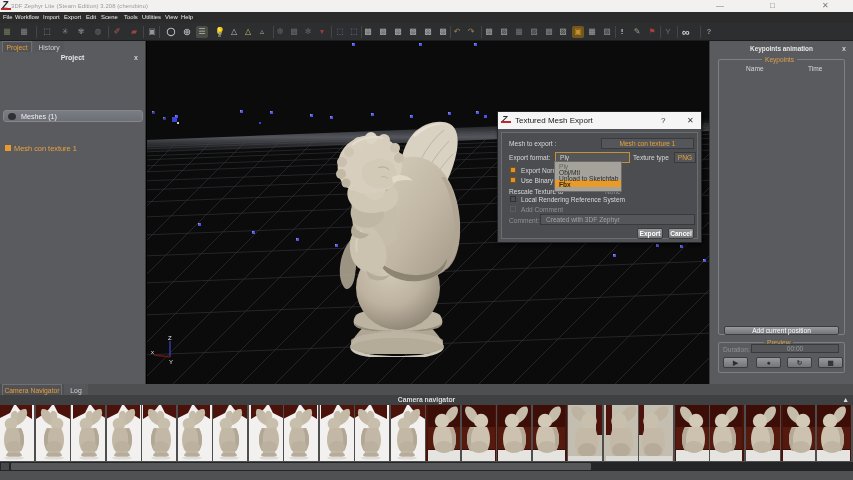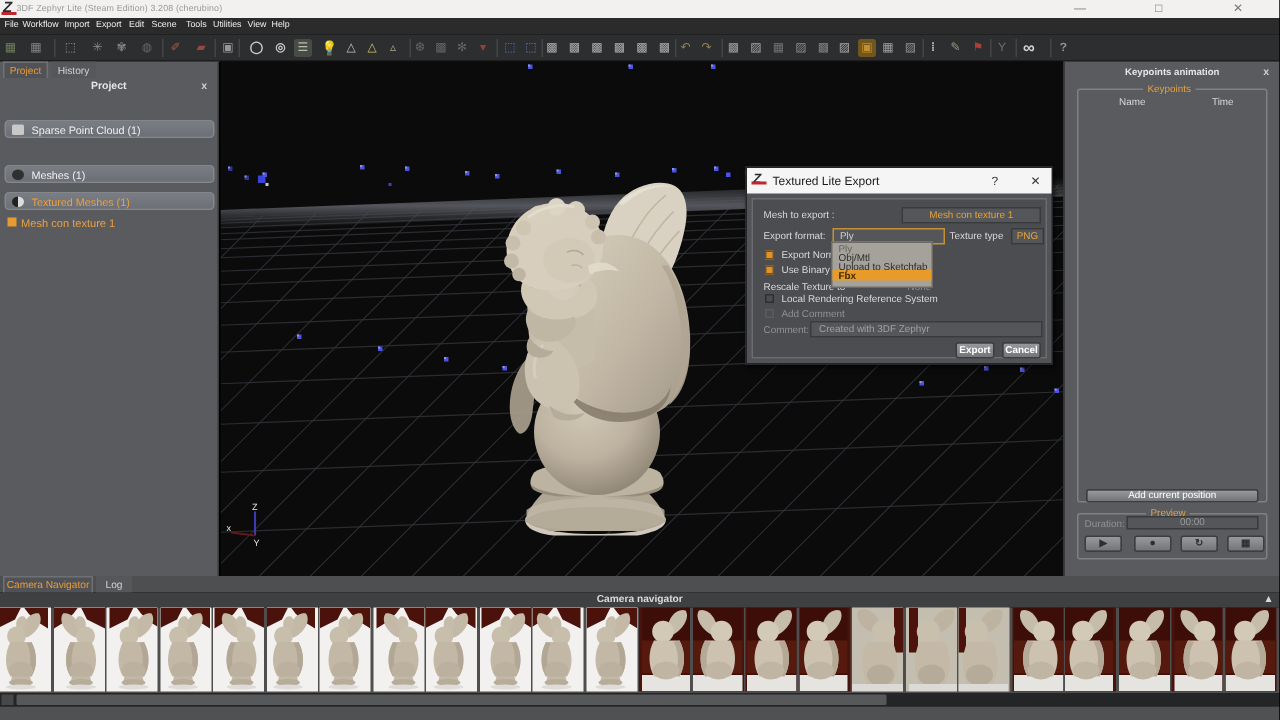--- a/index.html
+++ b/index.html
@@ -139,23 +139,21 @@
       <span class="sep" style="left:660px"></span>
       <span class="sep" style="left:677px"></span>
       <span class="sep" style="left:700px"></span>
     </div>
 
 <div id="leftpanel" class="abs">
   <div class="tab on" style="left:2px;width:30px">Project</div>
   <div class="tab" style="left:34px;width:30px">History</div>
   <div class="dockhead" style="top:13px">Project</div>
   <div class="dockx" style="top:13px">x</div>
-  <div class="pbtn" style="top:39px"><span class="bicon" style="background:#c8c8c8;border-radius:1px"></span>Sparse Point Cloud (1)</div>
   <div class="pbtn" style="top:69px"><span class="bicon" style="background:#2e3032;border-radius:50%"></span>Meshes (1)</div>
-  <div class="pbtn" style="top:87px;color:#eda13e"><span class="bicon" style="background:linear-gradient(90deg,#222 50%,#ddd 50%);border-radius:50%"></span>Textured Meshes (1)</div>
   <div style="position:absolute;left:5px;top:104px;width:6px;height:6px;background:#e8992f"></div>
   <div style="position:absolute;left:14px;top:103px;color:#eda13e;font-size:7.4px">Mesh con texture 1</div>
 </div>
 
 <div id="viewport" class="abs">
 <svg width="562" height="343" viewBox="0 0 562 343">
 <defs>
   <radialGradient id="sph" cx="40%" cy="30%" r="75%">
     <stop offset="0%" stop-color="#d3c9b7"></stop>
             <stop offset="55%" stop-color="#bdb2a0"></stop>
@@ -534,21 +532,21 @@
 
 <div id="hscroll" class="abs">
       <div class="larrow"></div>
       <div class="thumbbar"></div>
     </div>
 <div id="statusband" class="abs"></div>
 
 <div id="dialog" class="abs">
   <div id="dlgtitle">
     <span class="zlogo" style="left:4px;top:2px;font-size:9px">Z<u style="background:#c0272d"></u></span>
-    <span style="position:absolute;left:17px;top:4px">Textured Lite Export</span>
+    <span style="position:absolute;left:17px;top:4px">Textured Mesh Export</span>
     <span style="position:absolute;left:163px;top:4px;color:#333">?</span>
     <span style="position:absolute;left:189px;top:4px;color:#333">✕</span>
   </div>
   <div id="dlgbody">
     <div class="dl" style="left:7px;top:7px">Mesh to export :</div>
     <div class="combo" style="left:99px;top:5px;width:93px;height:11px;color:#e8a23c;text-align:center;line-height:10px">Mesh con texture 1</div>
     <div class="dl" style="left:7px;top:21px">Export format:</div>
     <div class="combo" style="left:53px;top:19px;width:75px;height:11px;border-color:#c39133;line-height:10px;padding-left:4px">Ply</div>
     <div class="dl" style="left:131px;top:21px">Texture type</div>
     <div class="combo" style="left:172px;top:19px;width:22px;height:11px;color:#e8a23c;text-align:center;line-height:10px">PNG</div>

